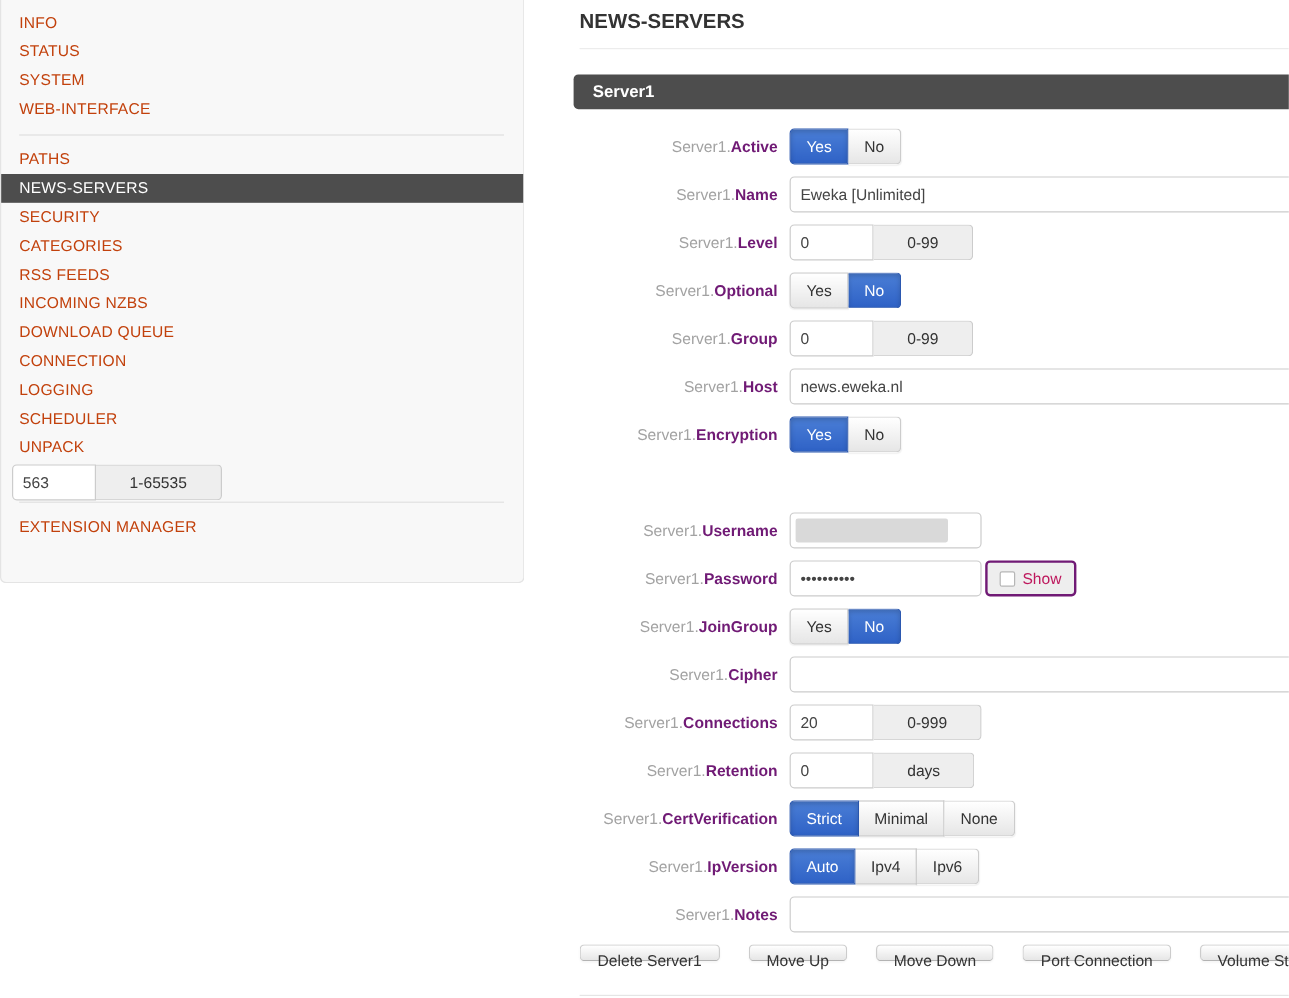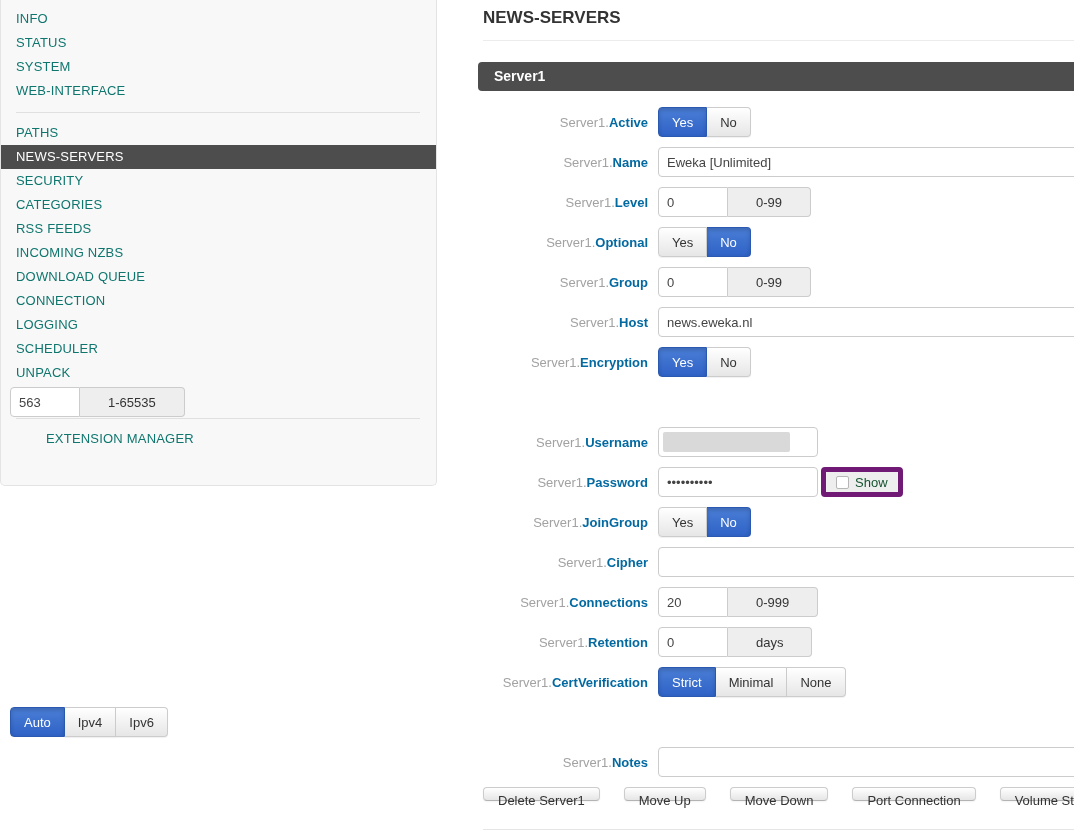--- a/index.html
+++ b/index.html
@@ -10,60 +10,60 @@
     font-size:13px;color:#333;
   }
   
   .sidebar{
     position:absolute;left:0;top:-10px;width:437px;height:496px;
     background:#f8f8f8;border:1px solid #e4e4e4;border-top:none;
     border-radius:0 0 5px 5px;box-sizing:border-box;
   }
   .sidebar ul{list-style:none;margin:0;padding:17px 0 0 0;}
   .sidebar li{
-    height:24px;line-height:24px;padding-left:15px;color:#0f766e;
+    height:24px;line-height:24px;padding-left:15px;color:#c2410c;
     cursor:pointer;white-space:nowrap;letter-spacing:.2px;
   }
   .sidebar li.selected{background:#4d4d4d;color:#ffffff;}
   .side-divider{border-top:1px solid #e0e0e0;margin:9px 16px 8px 15px;height:0;}
   
   .page-title{
     position:absolute;left:483px;top:8px;font-size:17px;font-weight:bold;color:#333;
   }
   .title-divider{position:absolute;left:483px;top:40px;width:591px;border-top:1px solid #ececec;}
   .section-bar{
     position:absolute;left:478px;top:62px;width:700px;height:29px;
     background:#4d4d4d;border-radius:4px;color:#fff;font-weight:bold;
     font-size:14px;line-height:29px;padding-left:16px;box-sizing:border-box;
   }
   
   .form{position:absolute;left:0;top:102px;width:1200px;}
   .row{display:flex;align-items:center;height:40px;}
   .row-label{width:648px;text-align:right;white-space:nowrap;flex:0 0 648px;}
   .lbl-prefix{color:#a2a2a2;}
-  .lbl-name{color:#0369a1;font-weight:bold;}
+  .lbl-name{color:#701a75;font-weight:bold;}
   .ctrl{margin-left:10px;display:flex;align-items:flex-end;}
   
   .tinput{
     height:30px;box-sizing:border-box;border:1px solid #ccc;border-radius:4px;
     padding:4px 8px;font-size:13px;color:#444;background:#fff;
     font-family:"Liberation Sans","DejaVu Sans",sans-serif;outline:none;
   }
   .tinput.wide{width:452px;}
   .tinput.small{width:70px;border-radius:4px 0 0 4px;}
   .tinput.med{width:160px;}
   .addon{
     height:30px;box-sizing:border-box;display:inline-flex;align-items:center;
     background:#eeeeee;border:1px solid #ccc;border-left:none;
     border-radius:0 4px 4px 0;padding:0 28px;color:#333;font-size:13px;
   }
   .addon-box{
     height:30px;box-sizing:border-box;display:inline-flex;align-items:center;gap:6px;
-    background:#eeeeee;border:5px solid #701a75;border-radius:4px;
-    padding:0 10px;margin-left:3px;color:#14532d;font-size:13px;
+    background:#eeeeee;border:2px solid #701a75;border-radius:4px;
+    padding:0 10px;margin-left:3px;color:#be185d;font-size:13px;
   }
   .checkbox{
     width:13px;height:13px;box-sizing:border-box;border:1px solid #b6b6b6;
     border-radius:2px;background:#fff;display:inline-block;
   }
   .fake-input{
     width:160px;height:30px;box-sizing:border-box;border:1px solid #ccc;
     border-radius:4px;background:#fff;display:flex;align-items:center;padding-left:4px;
   }
   .redact{width:127px;height:20px;background:#d9d9d9;border-radius:2px;}
@@ -114,21 +114,21 @@
         <li>RSS FEEDS</li>
         <li>INCOMING NZBS</li>
         <li>DOWNLOAD QUEUE</li>
         <li>CONNECTION</li>
         <li>LOGGING</li>
         <li>SCHEDULER</li>
         <li>UNPACK</li>
         <li>EXTENSION SCRIPTS</li>
       </ul>
       <div class="side-divider"></div>
-      <ul style="padding-top: 0px; padding-left: 30px;">
+      <ul style="padding-top: 0px;">
         <li>EXTENSION MANAGER</li>
       </ul>
     </div>
 </div>
 
 <div class="page-title">NEWS-SERVERS</div>
 <div class="title-divider"></div>
 <div class="section-bar">Server1</div>
 
 <div class="form" id="form">
@@ -242,20 +242,21 @@
       <div class="row-label"><span class="lbl-prefix">Server1.</span><span class="lbl-name">CertVerification</span></div>
       <div class="ctrl">
         <div class="btn-group">
           <button class="tbtn active">Strict</button>
           <button class="tbtn">Minimal</button>
           <button class="tbtn">None</button>
         </div>
       </div>
     </div>
     <div class="row">
+      <div class="row-label"><span class="lbl-prefix">Server1.</span><span class="lbl-name">IpVersion</span></div>
       <div class="ctrl">
         <div class="btn-group">
           <button class="tbtn active">Auto</button>
           <button class="tbtn">Ipv4</button>
           <button class="tbtn">Ipv6</button>
         </div>
       </div>
     </div>
     <div class="row">
       <div class="row-label"><span class="lbl-prefix">Server1.</span><span class="lbl-name">Notes</span></div>

